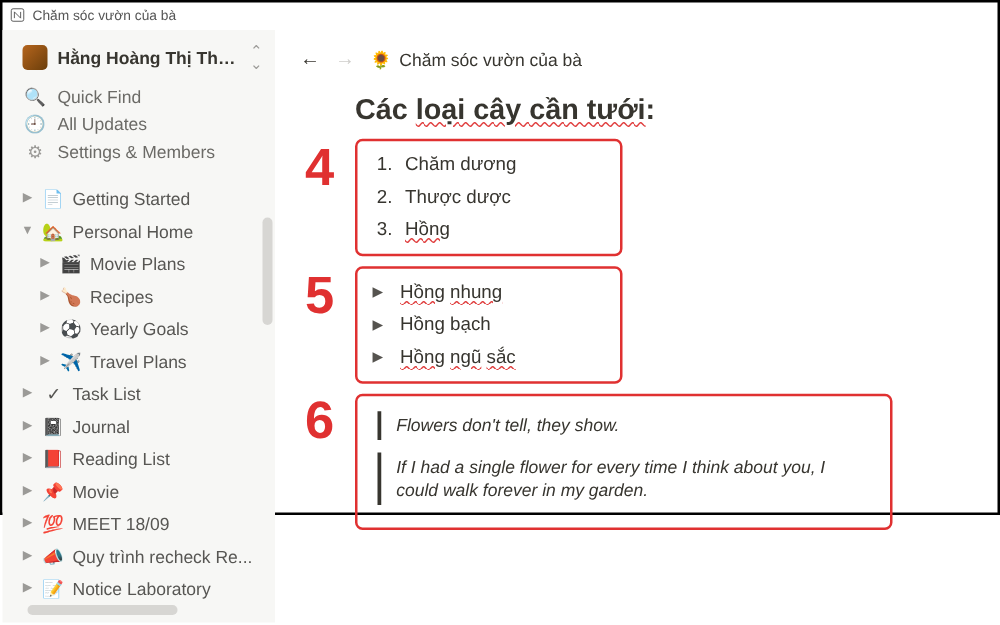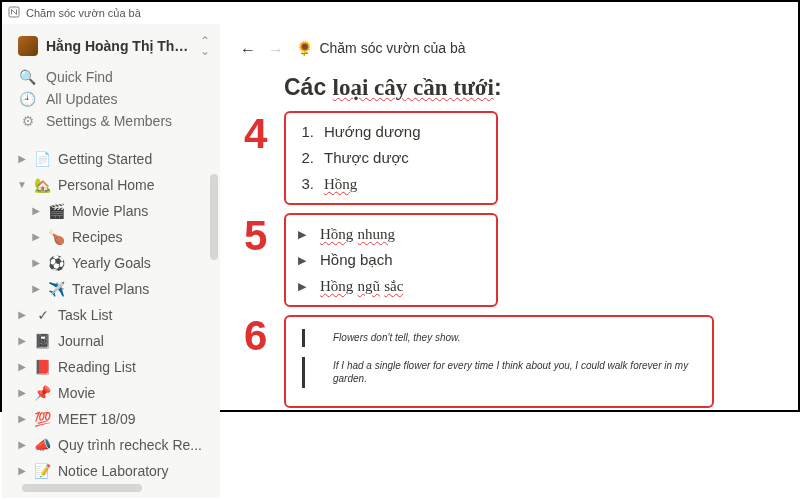--- a/index.html
+++ b/index.html
@@ -25,28 +25,28 @@
   .sidebar-scroll { position: absolute; top: 150px; right: 2px; width: 8px; height: 86px; background: #d7d6d3; border-radius: 5px; }
   .sidebar-scroll2 { position: absolute; bottom: 6px; left: 20px; height: 8px; width: 120px; background: #d7d6d3; border-radius: 5px; }
   
   .main { flex: 1; position: relative; padding: 10px 0 0 0; }
   .topbar { display: flex; align-items: center; gap: 12px; padding: 0 0 0 20px; color: #37352f; font-size: 14px; height: 28px; }
   .topbar .nav-arrow { color: #37352f; cursor: pointer; font-size: 16px; }
   .topbar .nav-arrow.fwd { color: #cfcecb; }
   .breadcrumb { display: flex; align-items: center; gap: 6px; cursor: pointer; }
   .content { padding: 12px 36px 0 64px; color: #37352f; }
   .heading { font-size: 23px; font-weight: 600; margin-bottom: 10px; }
-  .wavy { text-decoration: underline wavy #e03e3e; text-decoration-thickness: 1px; text-underline-offset: 2px; font-family: Liberation Serif, serif; }
+  .wavy { text-decoration: underline wavy #e03e3e; text-decoration-thickness: 1px; text-underline-offset: 2px; }
   .list-box { border: 2px solid #e03131; border-radius: 6px; padding: 6px 12px 6px 12px; margin-bottom: 8px; position: relative; }
   .ol-item { display: flex; gap: 10px; line-height: 26px; font-size: 15px; color: #37352f; }
   .ol-item .num { width: 16px; text-align: right; }
   .toggle-item { display: flex; gap: 10px; line-height: 26px; font-size: 15px; align-items: center; }
   .toggle-item .tri2 { color: #55534f; font-size: 11px; width: 12px; }
   .quote-box { border: 2px solid #e03131; border-radius: 6px; padding: 8px 16px; position: relative; }
-  .quote { border-left: 3px solid #37352f; padding: 2px 0 2px 28px; font-style: italic; font-size: 10px; color: #37352f; margin: 4px 0 10px 0; line-height: 1.35; }
+  .quote { border-left: 3px solid #37352f; padding: 2px 0 2px 12px; font-style: italic; font-size: 14px; color: #37352f; margin: 4px 0 10px 0; line-height: 1.35; }
   .annot { position: absolute; font-size: 42px; font-weight: 800; color: #e03131; font-family: Arial, sans-serif; }
   #box-ol { width: 214px; }
   #box-tg { width: 214px; }
   #box-qt { width: 430px; }
 </style>
 </head>
 <body>
 
 <div class="frame">
 
@@ -170,21 +170,21 @@
       </div>
 
       <div class="content">
         <div class="heading">
           <span>Các </span><span class="wavy">loại cây cần tưới</span><span>:</span>
         </div>
 
         <div id="box-ol" class="list-box">
           <div class="ol-item">
               <span class="num">1.</span>
-              <span>Hướng dương</span>
+              <span>Chăm dương</span>
             </div>
           <div class="ol-item">
               <span class="num">2.</span>
               <span>Thược dược</span>
             </div>
           <div class="ol-item">
               <span class="num">3.</span>
               <span><span class="wavy">Hồng</span></span>
             </div>
         </div>

